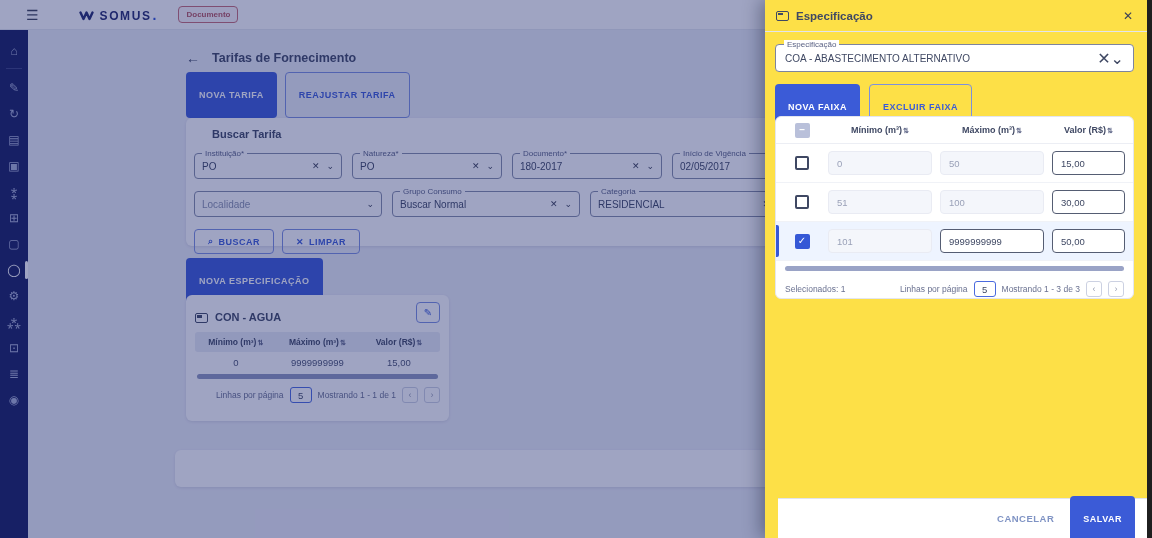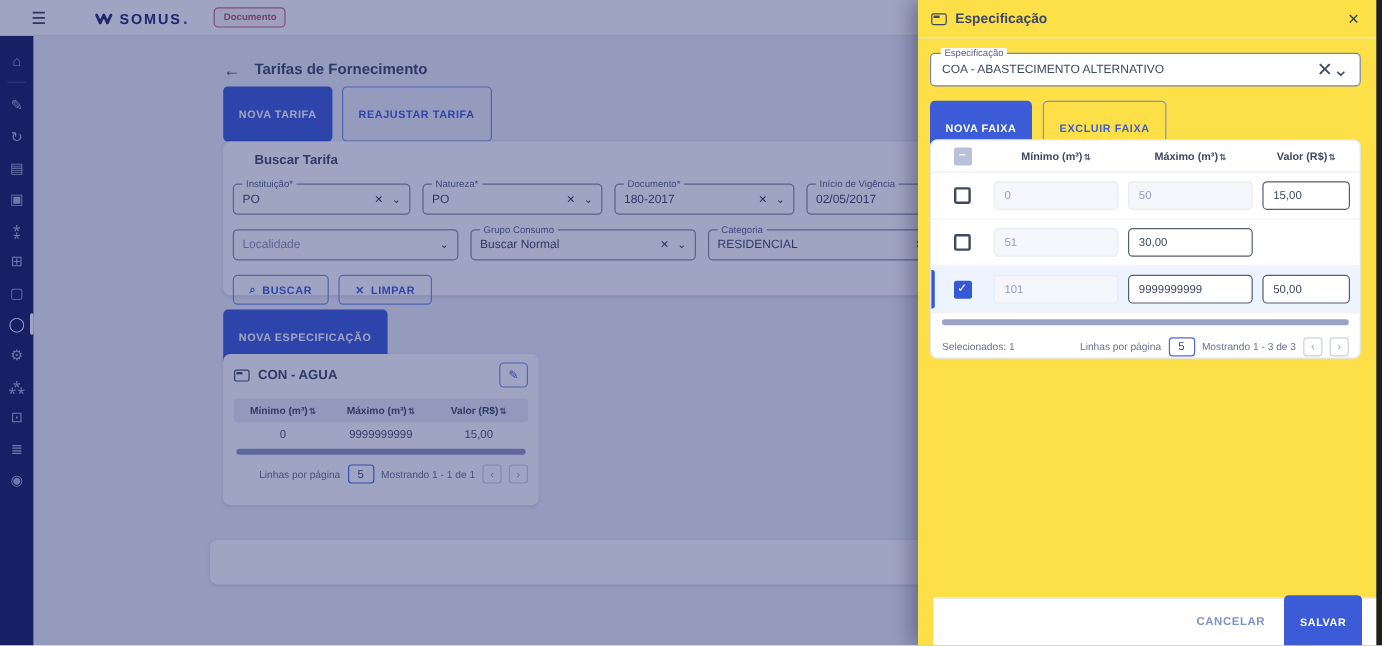--- a/index.html
+++ b/index.html
@@ -53,21 +53,21 @@
   .field .fval.ph { color:#8a92ad; }
   .field .fic { font-size:9px; color:#3c4257; margin-left:7px; cursor:pointer; line-height:1; }
   .w148 { width:148px; } .w150 { width:150px; } .w188 { width:188px; }
 
   .search-btns { display:flex; gap:8px; margin-top:2px; }
 
   .nova-espec { position:absolute; left:158px; top:228px; }
 
   .tarifa-card { position:absolute; left:158px; top:265px; width:263px; height:126px; background:#ffffff;
                  border-radius:6px; box-shadow:0 1px 3px rgba(40,50,90,.12); padding:7px 9px; }
-  .tc-head { display:flex; align-items:center; gap:7px; }
+  .tc-head { display:flex; align-items:flex-end; gap:7px; }
   .card-glyph { width:13px; height:10px; border:1.4px solid #3f4863; border-radius:2px; position:relative; flex:none; }
   .card-glyph::after { content:""; position:absolute; left:1px; top:1px; width:5px; height:2.5px; background:#3f4863; }
   .tc-title { font-size:11px; font-weight:bold; color:#3f4863; flex:1; }
   .edit-btn { width:24px; height:21px; border:1px solid #7b90e0; border-radius:4px; background:#fff;
               color:#3b5bd7; font-size:10px; display:flex; align-items:center; justify-content:center; cursor:pointer; }
   .mini-table { margin-top:9px; }
   .mt-head { display:flex; background:#e9ecf4; border-radius:3px; height:20px; align-items:center; }
   .mt-head .mt-col { font-size:8.5px; font-weight:bold; color:#3f4863; width:33.3%; text-align:center; cursor:pointer; }
   .sort-ic { font-size:7px; color:#5a6284; margin-left:1px; }
   .mt-row { display:flex; height:21px; align-items:center; }
@@ -329,20 +329,21 @@
       <div class="fx-grid fx-row">
         <span class="cb"></span>
         <input class="inp inp-dis" readonly="" value="0" style="">
         <input class="inp inp-dis" readonly="" value="50" style="">
         <input class="inp inp-edit" value="15,00" style="">
       </div>
 
       <div class="fx-grid fx-row">
         <span class="cb"></span>
         <input class="inp inp-dis" readonly="" value="51" style="">
+        <input class="inp inp-dis" readonly="" value="100" style="">
         <input class="inp inp-edit" value="30,00" style="">
       </div>
 
       <div class="fx-grid fx-row selected">
         <span class="cb checked">✓</span>
         <input class="inp inp-dis" readonly="" value="101" style="">
         <input class="inp inp-edit" value="9999999999" style="">
         <input class="inp inp-edit" value="50,00" style="">
       </div>
 

